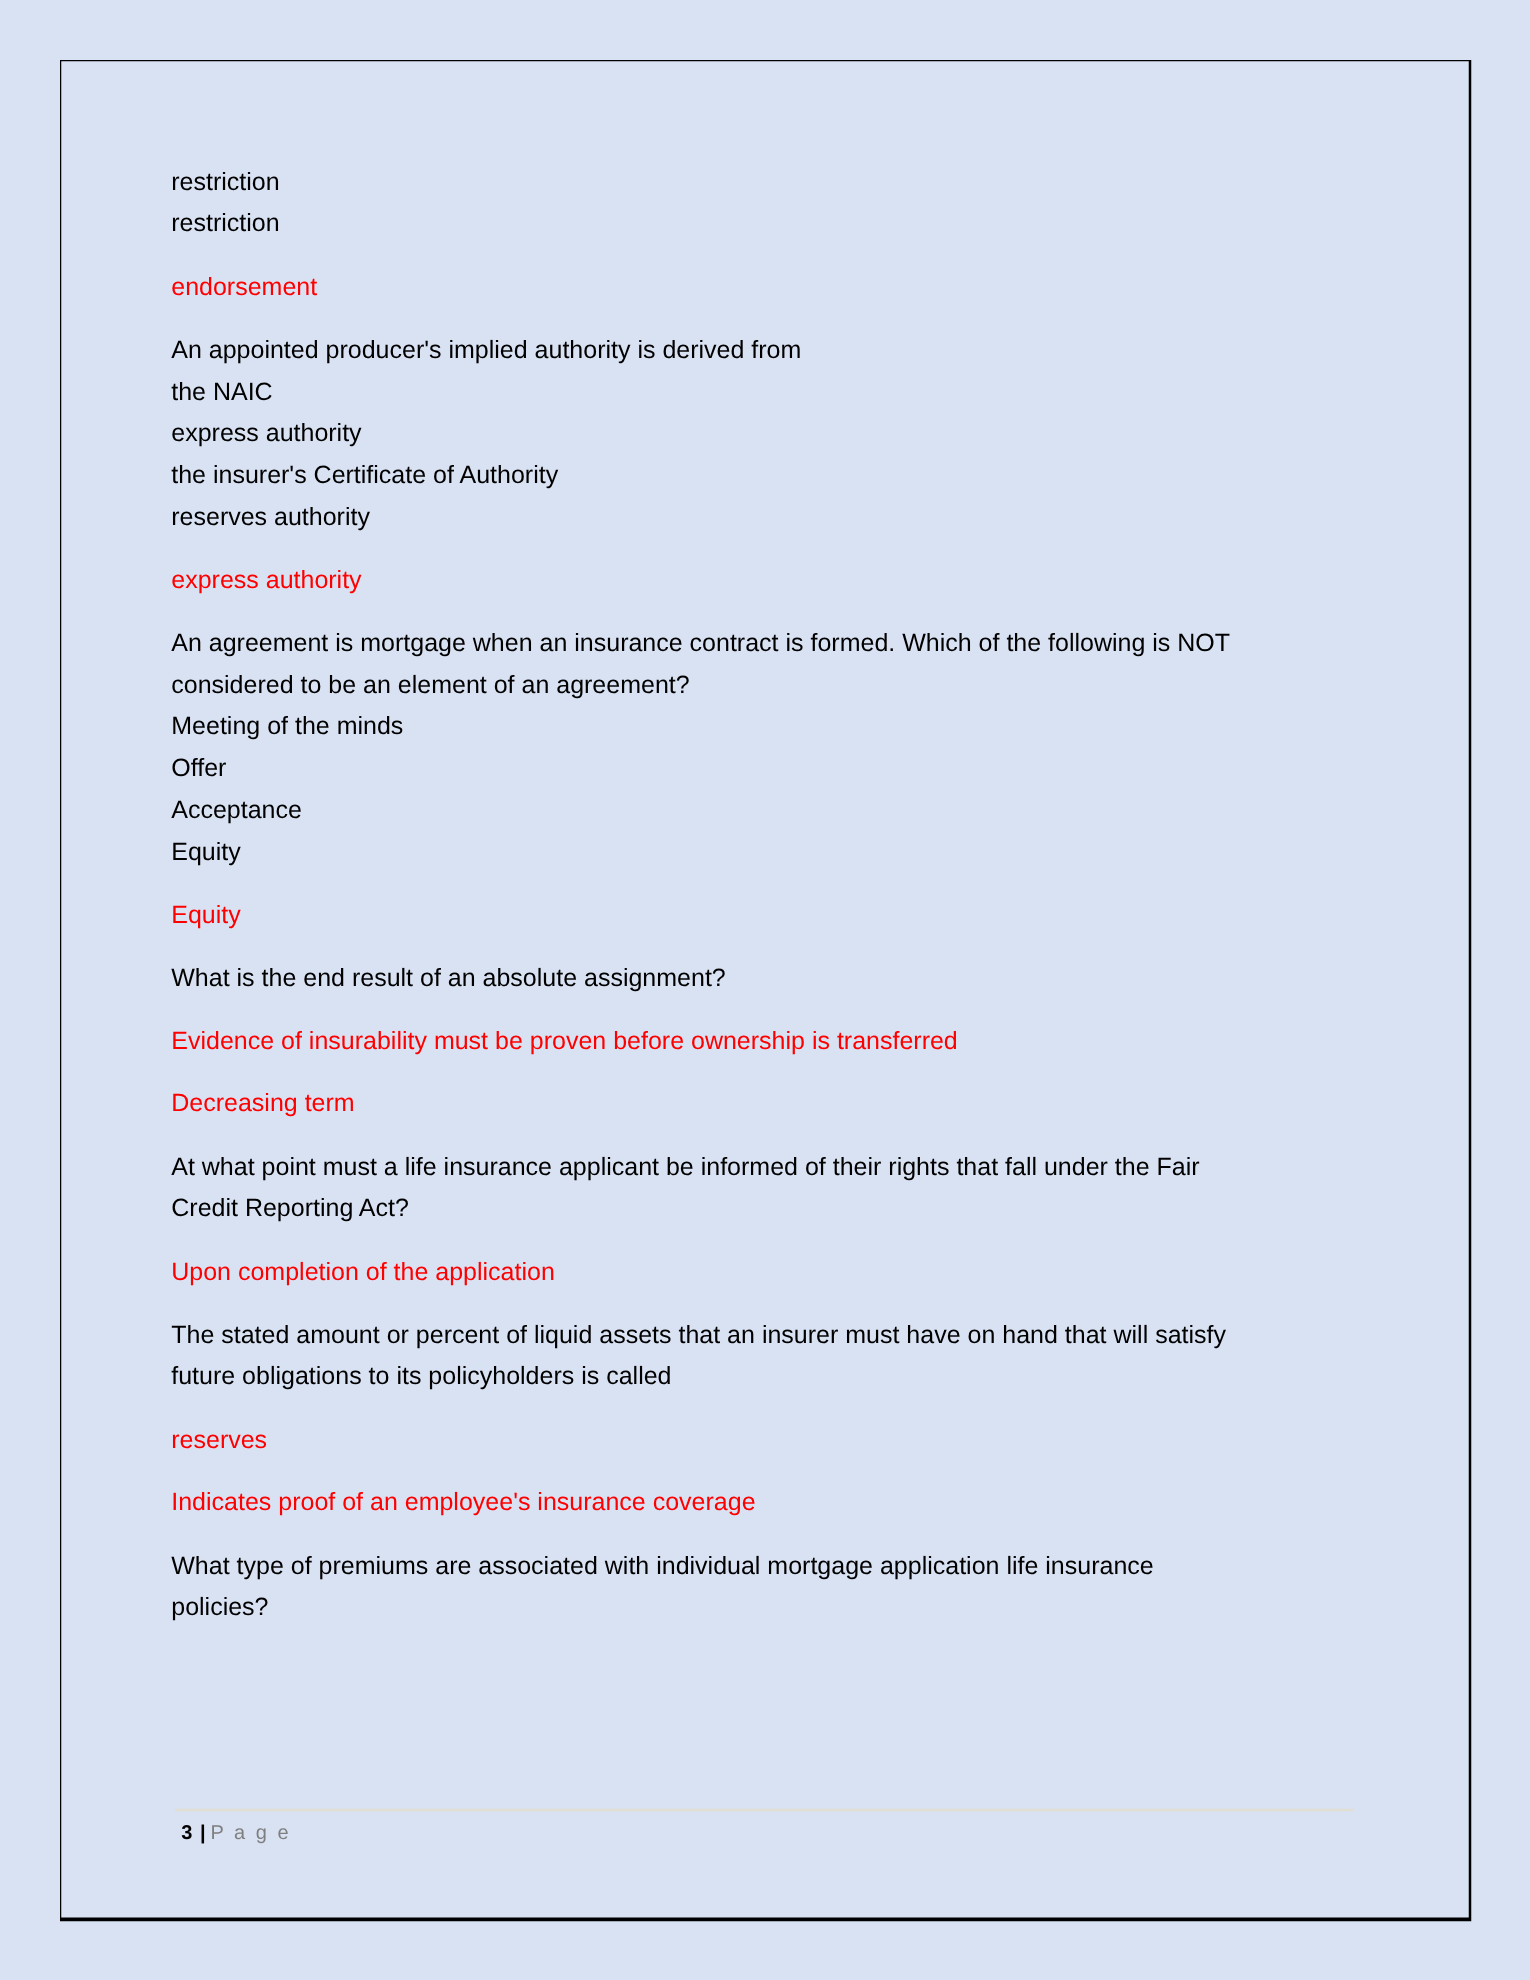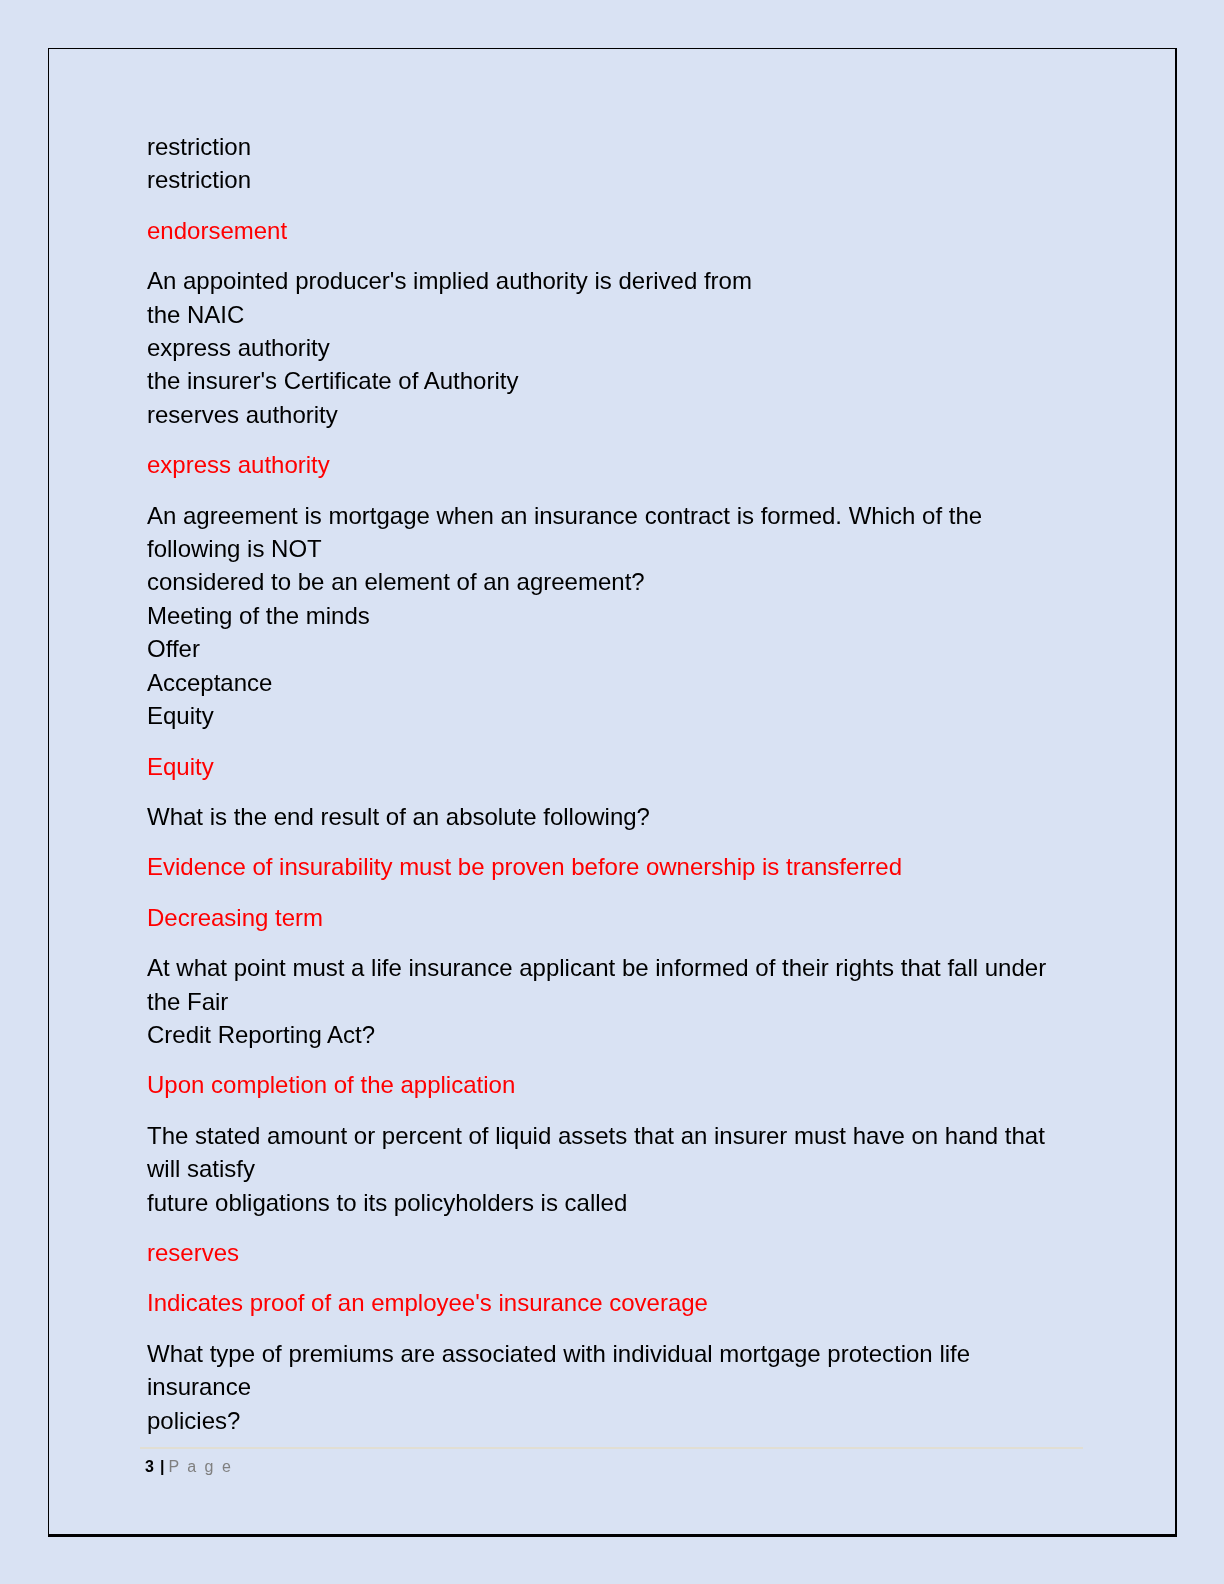--- a/index.html
+++ b/index.html
@@ -21,24 +21,24 @@
     top: 48px;
     width: 1129px;
     height: 1489px;
     box-sizing: border-box;
     border-style: solid;
     border-color: #000000;
     border-width: 1px 2px 3px 1px;
   }
   .content {
     position: absolute;
-    left: 147px;
+    left: 137px;
     top: 130px;
     width: 932px;
-    font-size: 24px;
+    font-size: 20px;
     line-height: 33.4px;
     color: #000000;
   }
   .content p {
     margin: 0 0 17px 0;
     white-space: pre-line;
   }
   .content p.answer {
     color: #ff0000;
   }
@@ -88,31 +88,31 @@
 the insurer's Certificate of Authority
 reserves authority</p>
       <p class="answer">express authority</p>
       <p class="question">An agreement is mortgage when an insurance contract is formed. Which of the following is NOT
 considered to be an element of an agreement?
 Meeting of the minds
 Offer
 Acceptance
 Equity</p>
       <p class="answer">Equity</p>
-      <p class="question">What is the end result of an absolute following?</p>
+      <p class="question">What is the end result of an absolute assignment?</p>
       <p class="answer">Evidence of insurability must be proven before ownership is transferred</p>
       <p class="answer">Decreasing term</p>
       <p class="question">At what point must a life insurance applicant be informed of their rights that fall under the Fair
 Credit Reporting Act?</p>
       <p class="answer">Upon completion of the application</p>
       <p class="question">The stated amount or percent of liquid assets that an insurer must have on hand that will satisfy
 future obligations to its policyholders is called</p>
       <p class="answer">reserves</p>
       <p class="answer">Indicates proof of an employee's insurance coverage</p>
-      <p class="question">What type of premiums are associated with individual mortgage protection life insurance
+      <p class="question">What type of premiums are associated with individual mortgage application life insurance
 policies?</p>
     </main>
 
   <div class="footer-rule"></div>
 
   <div class="footer">
     <span class="pgnum">3</span><span class="sep">|</span><span class="pglabel">P a g e</span>
   </div>
 </div>
 

